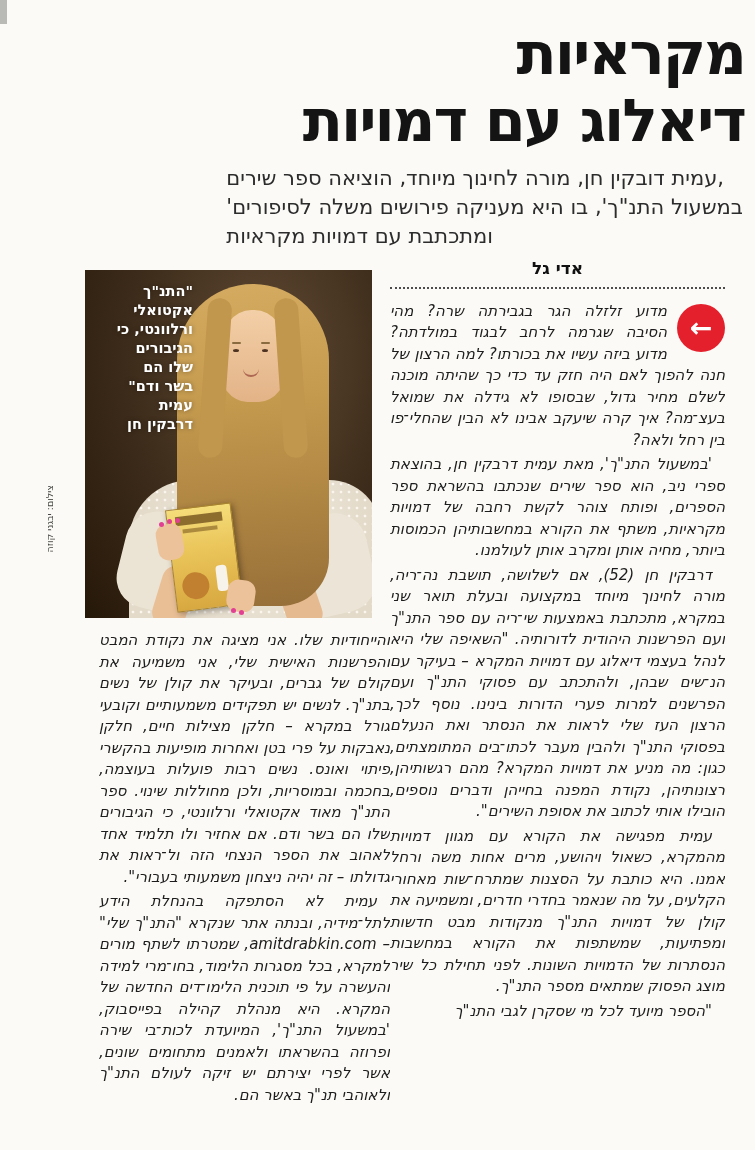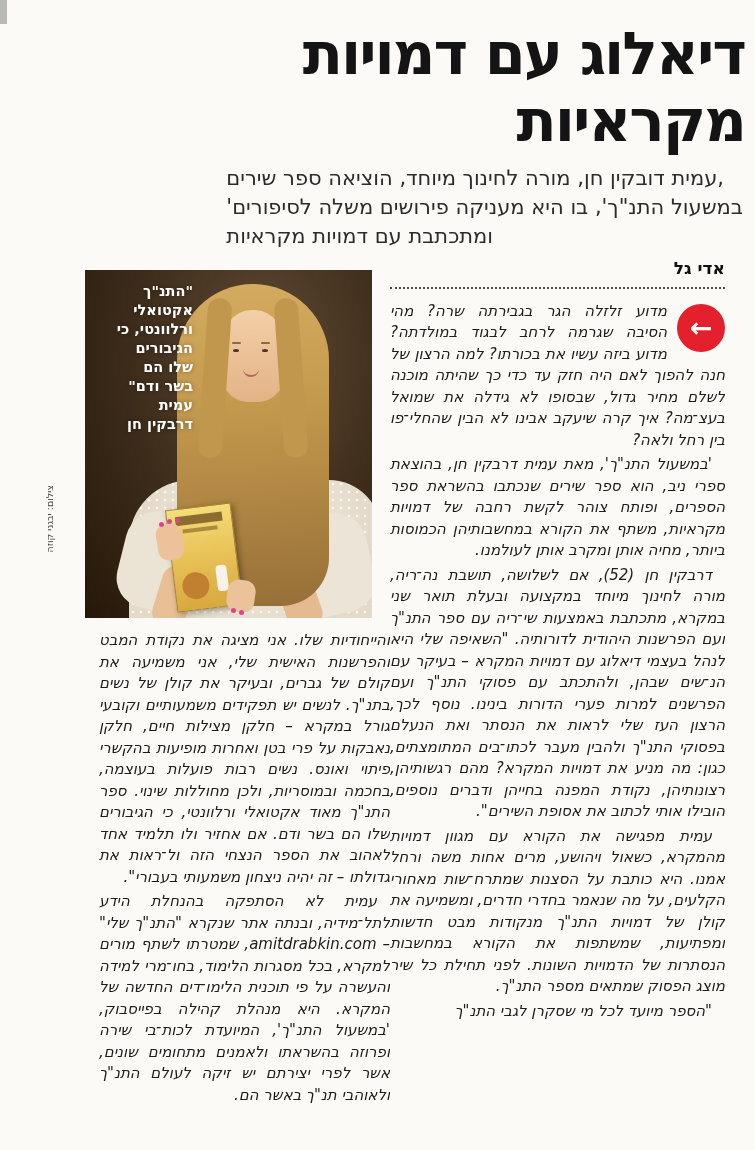--- a/index.html
+++ b/index.html
@@ -21,21 +21,21 @@
   .subhead span { display:block; white-space:nowrap; }
 
   
   .col { position:absolute; direction:rtl; text-align:justify; color:#1d1d1d;
     font-size:15px; line-height:21.5px; }
   .right-col { left:390px; top:258px; width:335px; height:890px; overflow:hidden; }
   .left-col  { left:79px;  top:630px; width:291px; height:520px; overflow:hidden;margin-left:20px; }
   .body-p { margin:0 0 3px 0; text-indent:13px;font-style:italic; }
   .body-p.no-indent { text-indent:0; }
 
-  .byline { font-weight:bold; font-size:17px; color:#101010; text-align:right; margin:0 0 7px 0; }
+  .byline { font-weight:bold; font-size:17px; color:#101010; text-align:center; margin:0 0 7px 0; }
   .dotted { border-top:2px dotted #4c4c4c; margin:0 0 12px 0; }
 
   .lead-icon { float:right; width:48px; height:48px; margin:3px 0 7px 10px;
     border-radius:50%; background:#e4202c; color:#ffffff;
     display:flex; align-items:center; justify-content:center;
     font-size:27px; font-weight:bold; line-height:1; }
 
   
   .photo { position:absolute; left:85px; top:270px; width:287px; height:348px; overflow:hidden;
     background:radial-gradient(ellipse at 62% 26%, #604a33 0%, #3c2b1a 55%, #261809 100%); }
@@ -93,22 +93,22 @@
     font-size:9.5px; color:#474747; direction:rtl;
     transform:rotate(-90deg); transform-origin:0 100%; white-space:nowrap; }
 </style>
 </head>
 <body>
 
 <div class="page">
   <div class="scan-mark"></div>
 
   <h1 class="headline">
+    <span>מקראיות</span>
     <span>דיאלוג עם דמויות</span>
-    <span>מקראיות</span>
   </h1>
 
   <div class="subhead">
     <span>עמית דובקין חן, מורה לחינוך מיוחד, הוציאה ספר שירים,</span>
     <span>'במשעול התנ"ך', בו היא מעניקה פירושים משלה לסיפורים</span>
     <span>ומתכתבת עם דמויות מקראיות</span>
   </div>
 
   <div class="photo">
     <div class="ph-body"></div>

